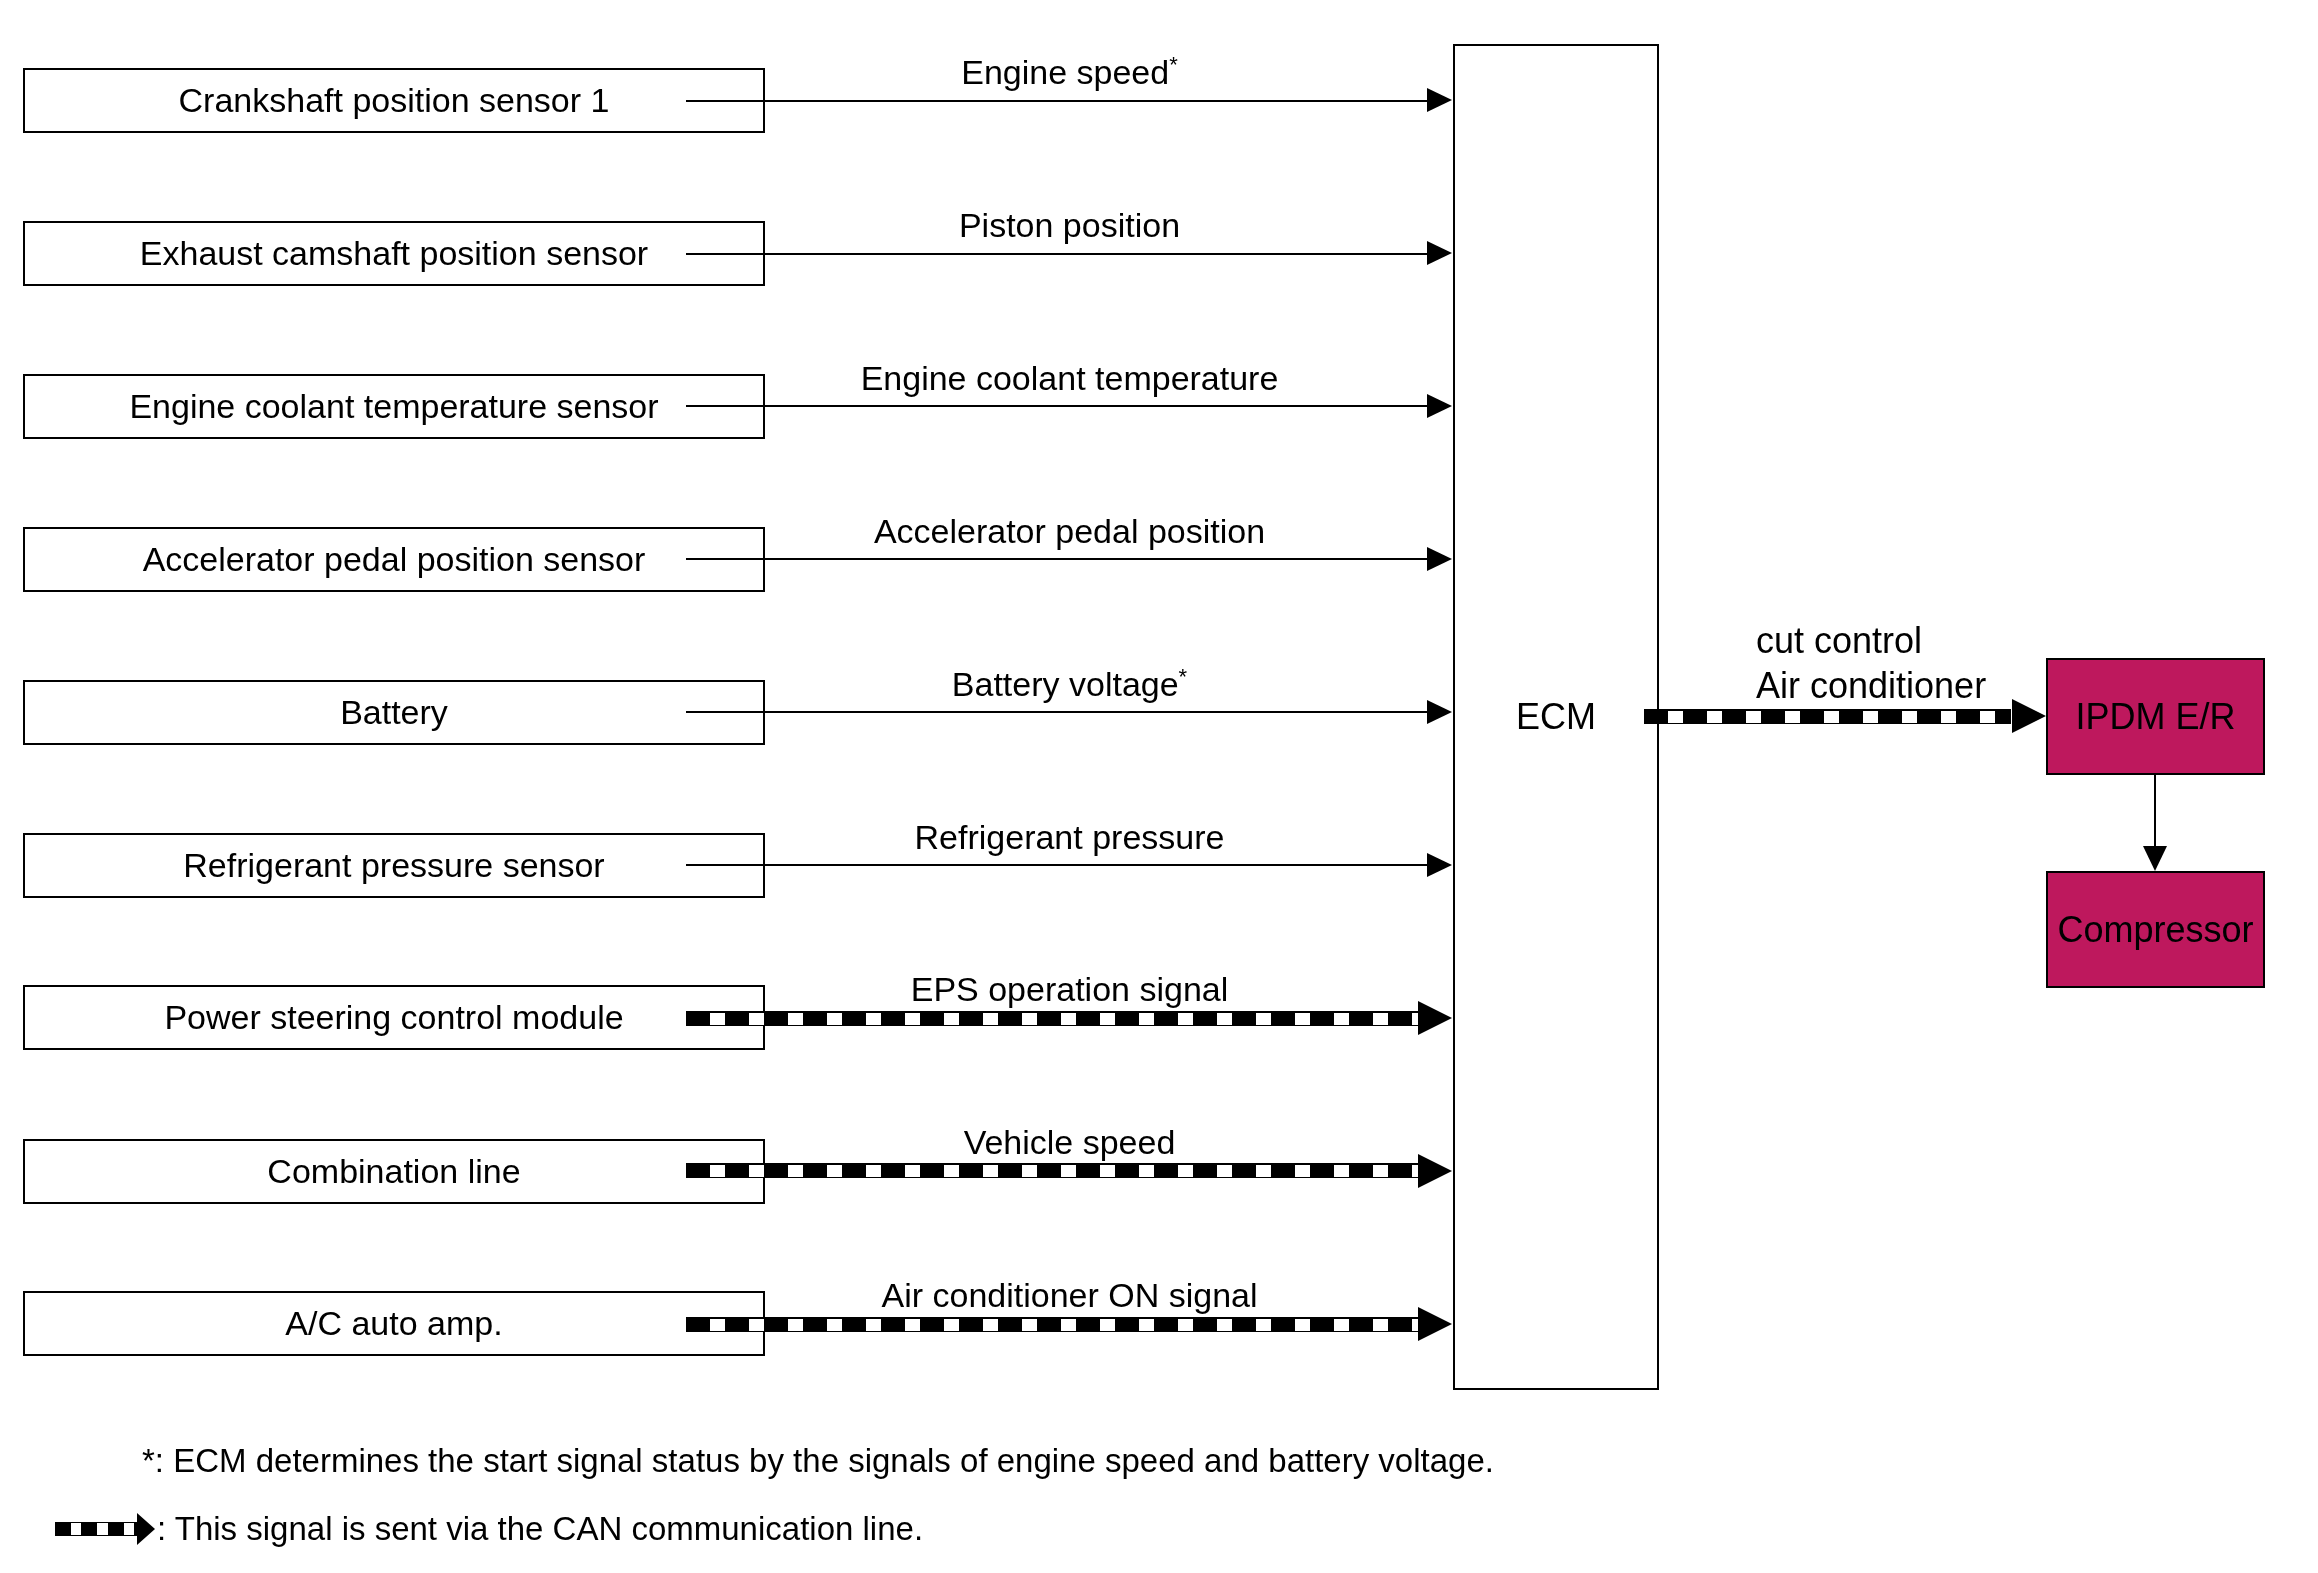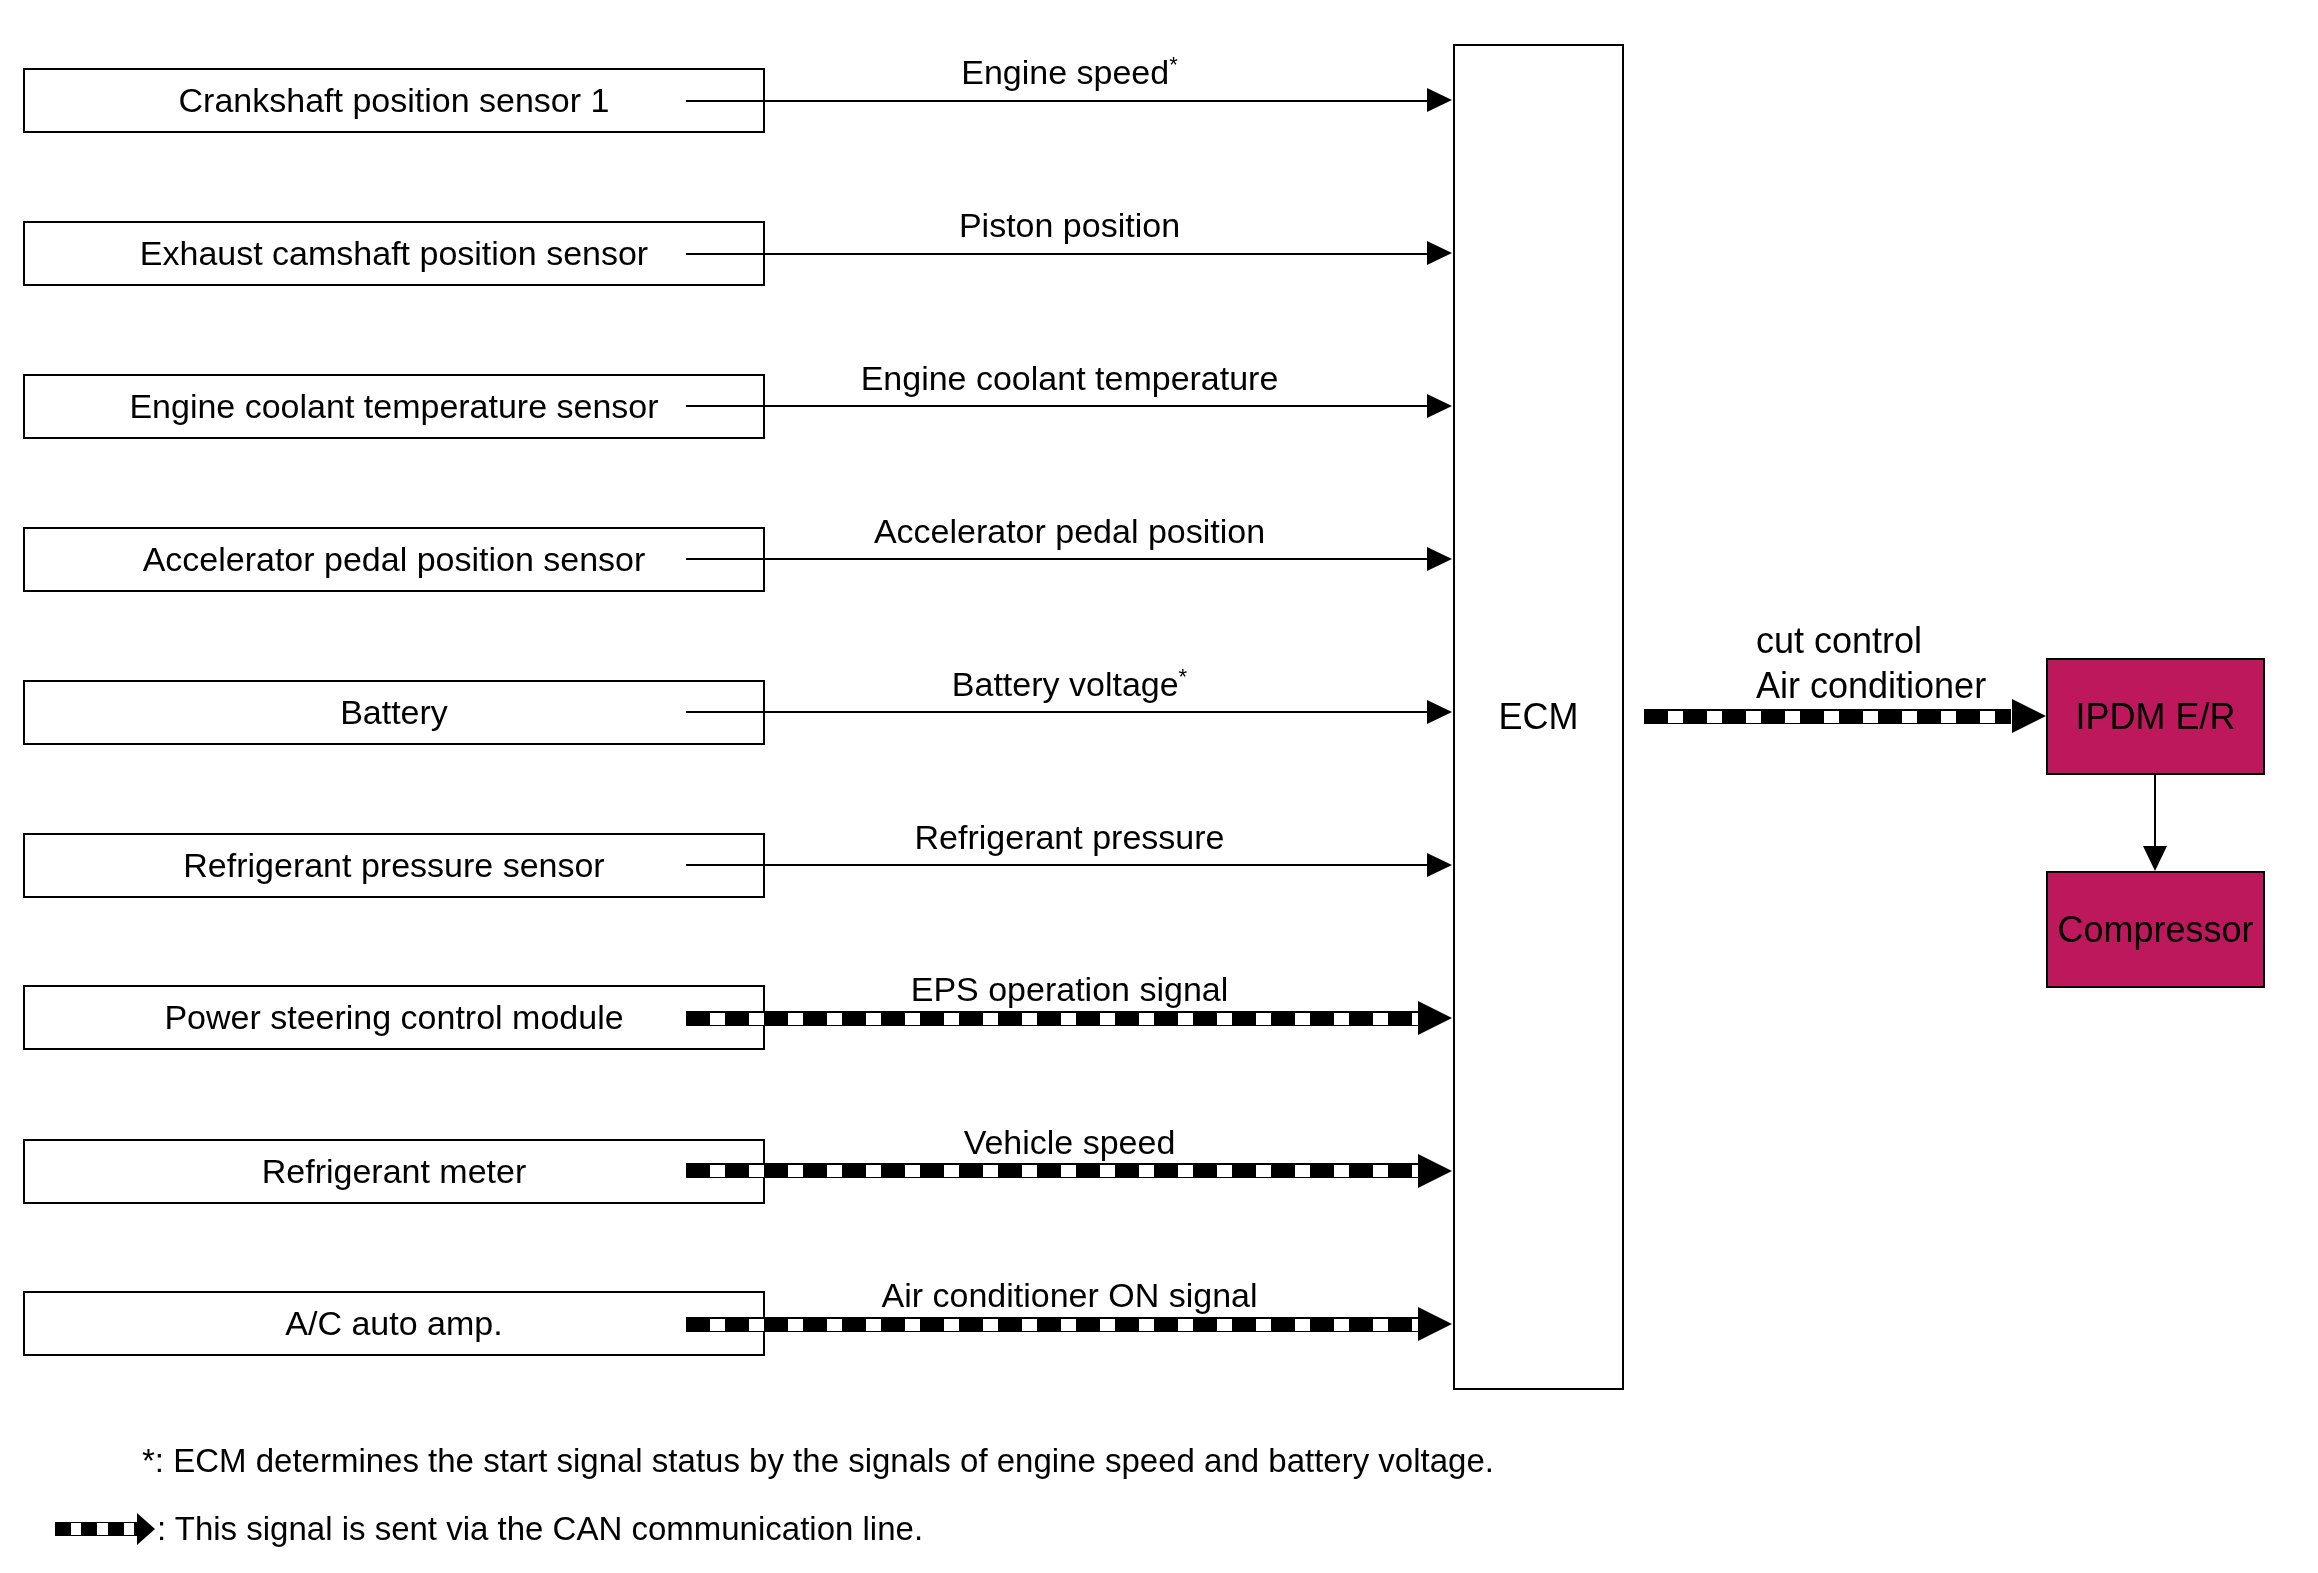--- a/index.html
+++ b/index.html
@@ -43,21 +43,21 @@
     border-top:17px solid transparent;
     border-bottom:17px solid transparent;
   }
   .head-down{
     position:absolute;width:0;height:0;
     border-top:25px solid #000;
     border-left:12.6px solid transparent;
     border-right:12.6px solid transparent;
   }
   .ecm-box{
-    position:absolute;left:1453px;top:44px;width:171px;height:1346px;
+    position:absolute;left:1453px;top:44px;width:206px;height:1346px;
     border:2.3px solid #000;background:#fff;
     display:flex;align-items:center;justify-content:center;
     font-size:36px;
   }
   .right-box{
     position:absolute;left:2046px;width:219px;
     border:2.3px solid #000;background:#be185d;
     display:flex;align-items:center;justify-content:center;
     font-size:36px;white-space:nowrap;
   }
@@ -134,21 +134,21 @@
   <div class="head-right" style="left:1427px;top:853px"></div>
 
   <div class="src-box" style="top:985px">
       <span>Power steering control module</span>
     </div>
   <div class="sig-label" style="top:966px"><span>EPS operation signal</span><sup></sup></div>
   <div class="can-strip" style="left:686px;top:1011px;width:732px"></div>
   <div class="can-head" style="left:1418px;top:1001px"></div>
 
   <div class="src-box" style="top:1139px">
-      <span>Refrigerant meter</span>
+      <span>Combination line</span>
     </div>
   <div class="sig-label" style="top:1119px"><span>Vehicle speed</span><sup></sup></div>
   <div class="can-strip" style="left:686px;top:1163px;width:732px"></div>
   <div class="can-head" style="left:1418px;top:1154px"></div>
 
   <div class="src-box" style="top:1291px">
       <span>A/C auto amp.</span>
     </div>
   <div class="sig-label" style="top:1272px"><span>Air conditioner ON signal</span><sup></sup></div>
   <div class="can-strip" style="left:686px;top:1317px;width:732px"></div>

